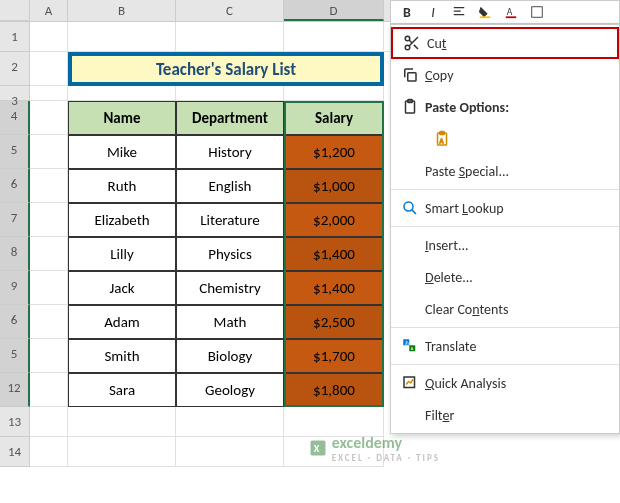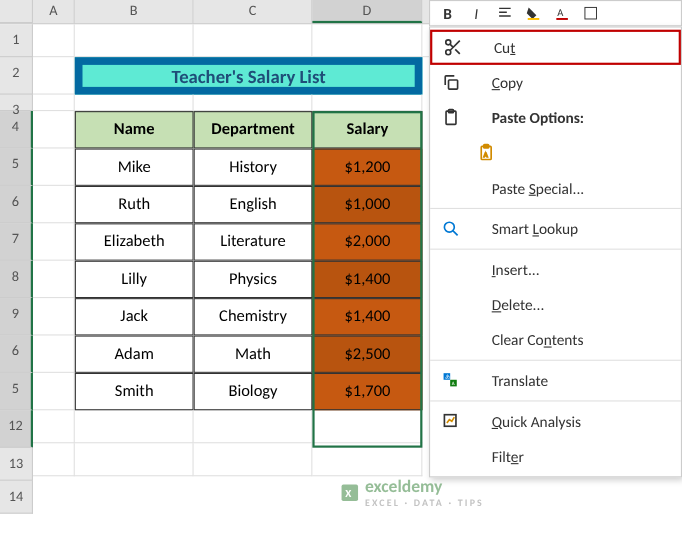--- a/index.html
+++ b/index.html
@@ -12,36 +12,36 @@
     
     .sheet-body { display: flex; }
     .row-numbers { width: 30px; background: #e6e6e6; }
     .row-num { height: 30px; text-align: center; line-height: 30px; color: #555; border-right: 1px solid #ccc; border-bottom: 1px solid #ccc; font-size: 13px; }
     .row-num.selected { background: #d2d2d2; border-right: 2px solid #217346; }
     
     .grid { position: relative; }
     .grid-row { display: flex; }
     .cell { flex: 0 0 auto; height: 30px; border-right: 1px solid #e0e0e0; border-bottom: 1px solid #e0e0e0; display: flex; align-items: center; justify-content: center; padding: 0 4px; }
     
-    .title-cell { background: #5eead4; font-weight: bold; font-size: 17px; color: #1f4e78; border: 7px solid #0369a1; }
+    .title-cell { background: #fef9c3; font-weight: bold; font-size: 17px; color: #1f4e78; border: 4px solid #0369a1; }
     .blank-row { height: 15px; }
     
     .th { background: #c6e0b4; font-weight: bold; border: 1px solid #333; font-size: 15px; text-align: right; }
     .td { border: 1px solid #333; background: #fff; font-size: 15px; }
     .td-salary { background: #c65911; color: #000; }
     .td-salary.alt { background: #b8540f; }
     
     .selection-box { position: absolute; border: 2px solid #217346; pointer-events: none; }
     
     .mini-toolbar { position: absolute; top: 0; right: 0; width: 230px; height: 24px; background: #fff; border: 1px solid #ccc; display: flex; align-items: center; gap: 6px; padding: 0 6px; }
     .mini-btn { width: 20px; height: 20px; display: flex; align-items: center; justify-content: center; color: #333; }
     .mini-btn svg { width: 14px; height: 14px; }
     
     .context-menu { position: absolute; top: 24px; right: 0; width: 230px; background: #fff; border: 1px solid #ccc; box-shadow: 2px 2px 6px rgba(0,0,0,0.2); padding: 2px 0; }
-    .menu-item { display: flex; align-items: center; height: 32px; padding: 0 8px; gap: 26px; color: #333; font-size: 14px; }
+    .menu-item { display: flex; align-items: center; height: 32px; padding: 0 8px; gap: 4px; color: #333; font-size: 14px; }
     .menu-item.highlighted { border: 2px solid #c00000; }
     .menu-icon { width: 22px; height: 22px; display: flex; align-items: center; justify-content: center; color: #0078d4; }
     .menu-icon svg { width: 18px; height: 18px; }
     .menu-label { flex: 1; }
     .menu-label u { text-decoration: underline; }
     .menu-header { font-weight: bold; }
     .paste-option { margin-left: 32px; }
     .menu-sep { height: 1px; background: #e0e0e0; margin: 2px 0; }
     
     .watermark { position: absolute; bottom: 40px; right: 180px; opacity: 0.5; font-size: 16px; color: #2e7d32; font-weight: bold; display: flex; align-items: center; gap: 4px; }
@@ -140,20 +140,26 @@
     <div class="cell td" style="width:108px;height:34px">Adam</div>
     <div class="cell td" style="width:108px;height:34px">Math</div>
     <div class="cell td td-salary alt" style="width:100px;height:34px">$2,500</div>
         </div>
         <div class="grid-row">
           <div class="cell" style="width:38px;height:34px"></div>
     <div class="cell td" style="width:108px;height:34px">Smith</div>
     <div class="cell td" style="width:108px;height:34px">Biology</div>
     <div class="cell td td-salary " style="width:100px;height:34px">$1,700</div>
         </div>
+        <div class="grid-row">
+          <div class="cell" style="width:38px;height:34px"></div>
+    <div class="cell td" style="width:108px;height:34px">Sara</div>
+    <div class="cell td" style="width:108px;height:34px">Geology</div>
+    <div class="cell td td-salary alt" style="width:100px;height:34px">$1,800</div>
+        </div>
       </div>
 
     <div class="grid-row">
         <div class="cell" style="width:38px"></div>
         <div class="cell" style="width:108px"></div>
         <div class="cell" style="width:108px"></div>
         <div class="cell" style="width:100px"></div>
       </div>
     <div class="grid-row">
         <div class="cell" style="width:38px"></div>

